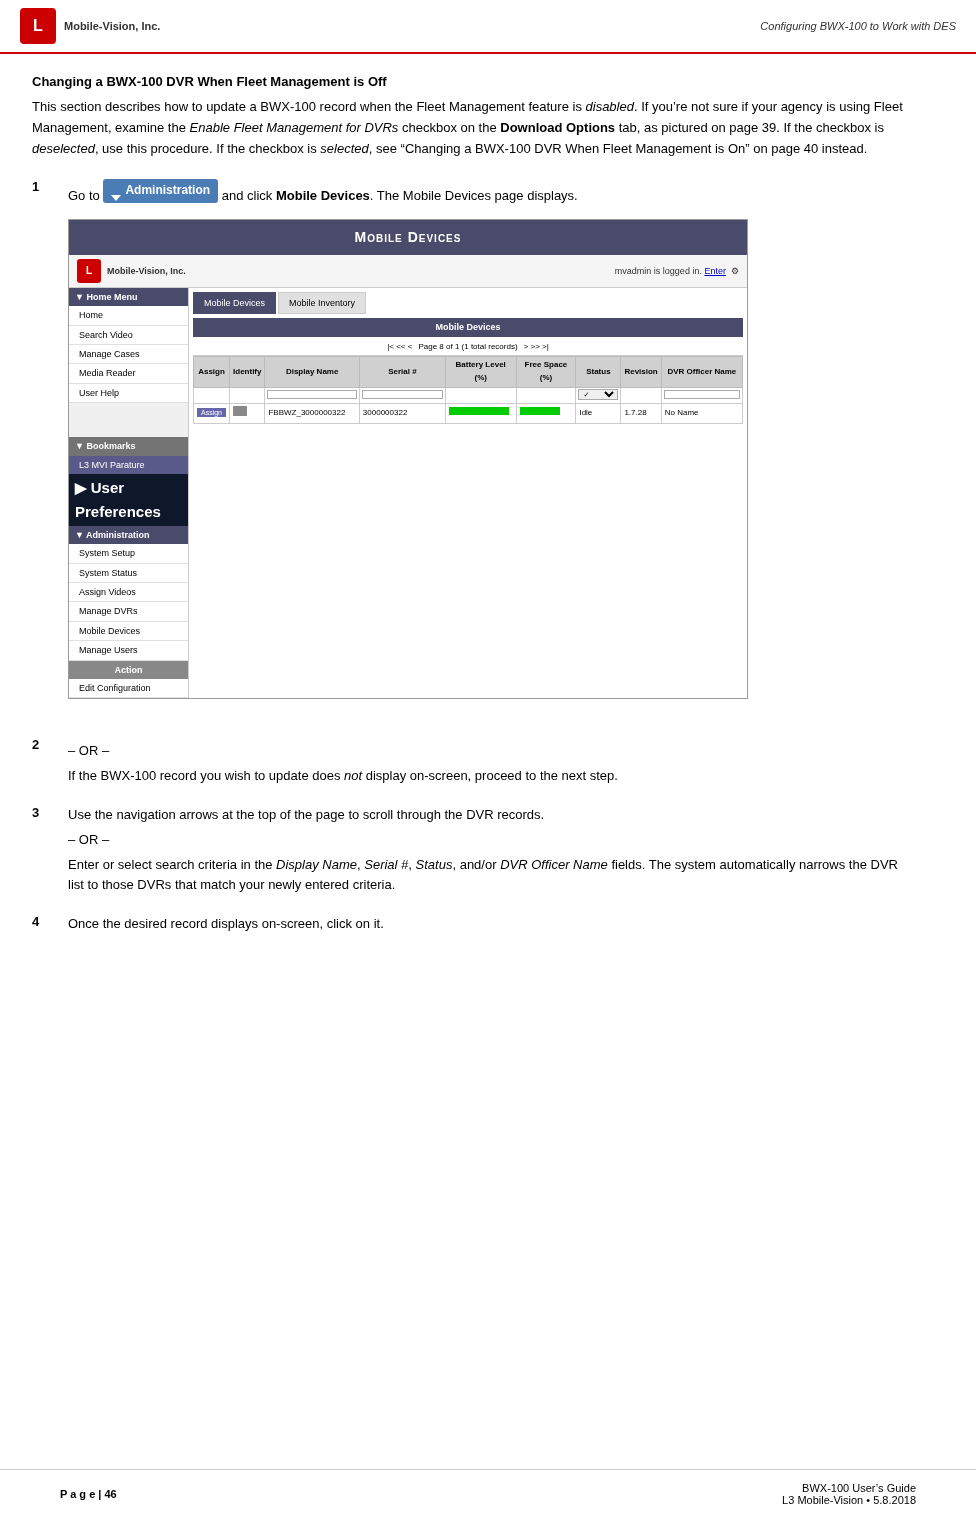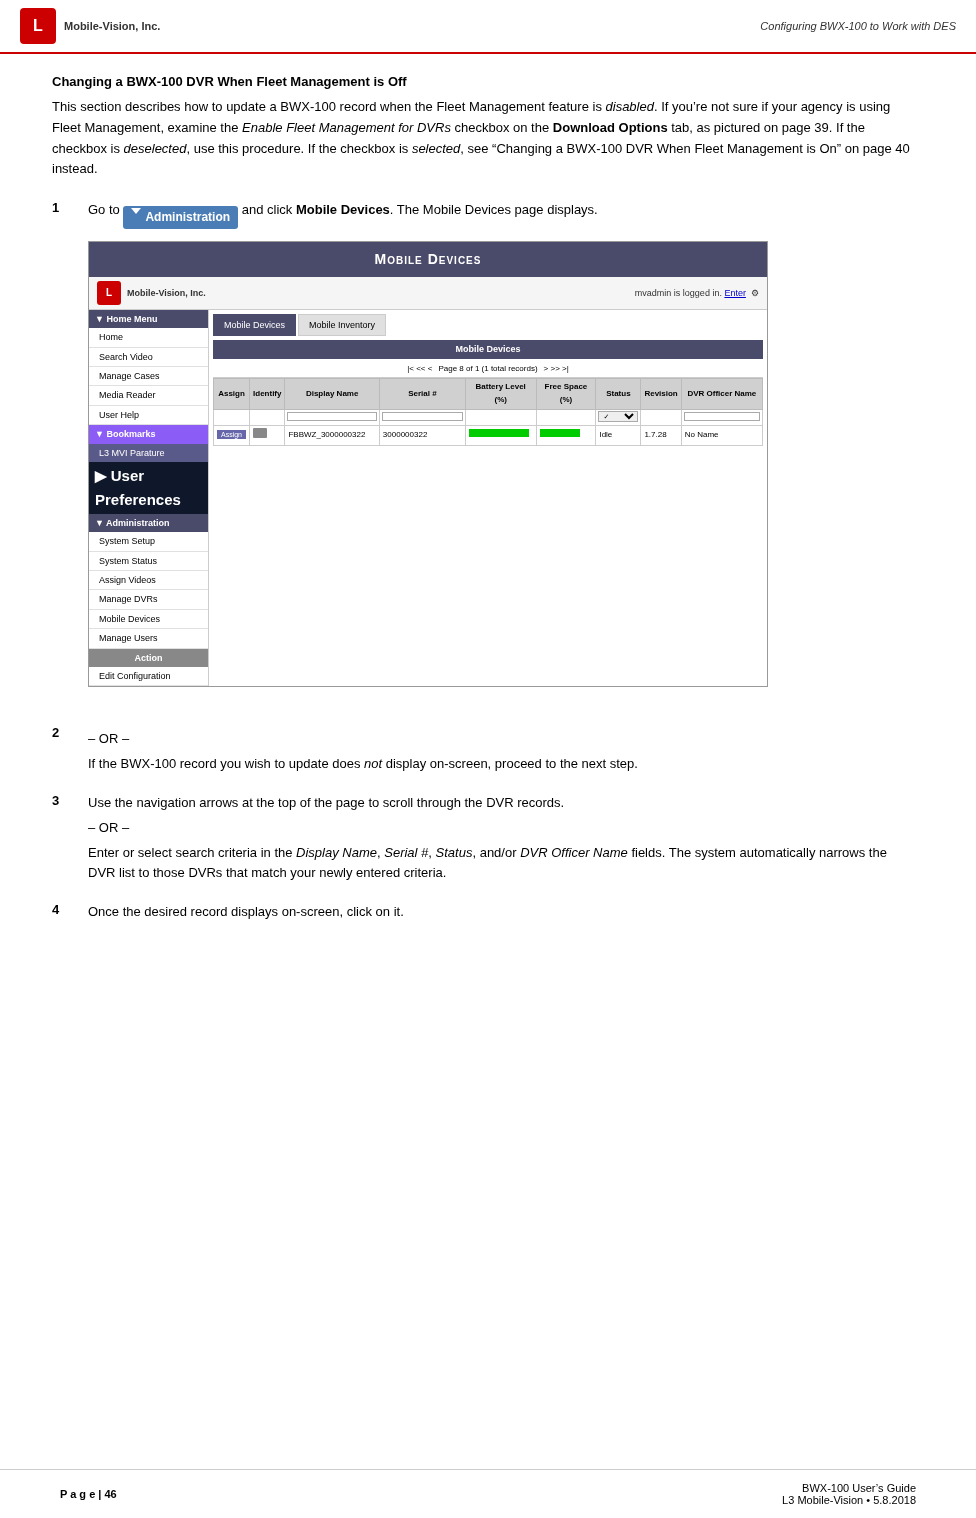--- a/index.html
+++ b/index.html
@@ -40,21 +40,21 @@
       font-size: 11px;
       color: #333;
       font-weight: bold;
     }
     .header-right {
       font-size: 11px;
       color: #333;
       font-style: italic;
     }
     .page-content {
-      padding: 20px 60px 40px 52px;
+      padding: 20px 60px 40px 32px;
     }
     .section-title {
       font-size: 13px;
       font-weight: bold;
       margin-bottom: 8px;
     }
     .section-body {
       font-size: 13px;
       line-height: 1.6;
       margin-bottom: 20px;
@@ -75,21 +75,21 @@
       font-weight: bold;
       min-width: 20px;
     }
     .step-content {
       font-size: 13px;
       line-height: 1.6;
       flex: 1;
     }
     .admin-btn {
       display: inline-flex;
-      align-items: flex-start;
+      align-items: flex-end;
       gap: 4px;
       background: #4a7cb5;
       color: white;
       padding: 2px 8px;
       border-radius: 3px;
       font-size: 12px;
       font-weight: bold;
       cursor: pointer;
     }
     .admin-btn .triangle {
@@ -175,25 +175,26 @@
       font-size: 9px;
       font-weight: bold;
     }
     .ss-sidebar-item {
       padding: 2px 10px;
       color: #000;
       border-bottom: 1px solid #e0e0e0;
       background: #fff;
     }
     .ss-sidebar-bookmarks {
-      background: #8b5cf6;
+      background: #737373;
       color: white;
       padding: 2px 6px;
       font-size: 9px;
       font-weight: bold;
+      margin-top: 34px;
     }
     .ss-sidebar-bookmark-item {
       padding: 2px 10px;
       background: #5a5a8a;
       color: white;
       font-size: 9px;
     }
     .ss-sidebar-userprefs {
       background: #0f172a;
       color: white;

